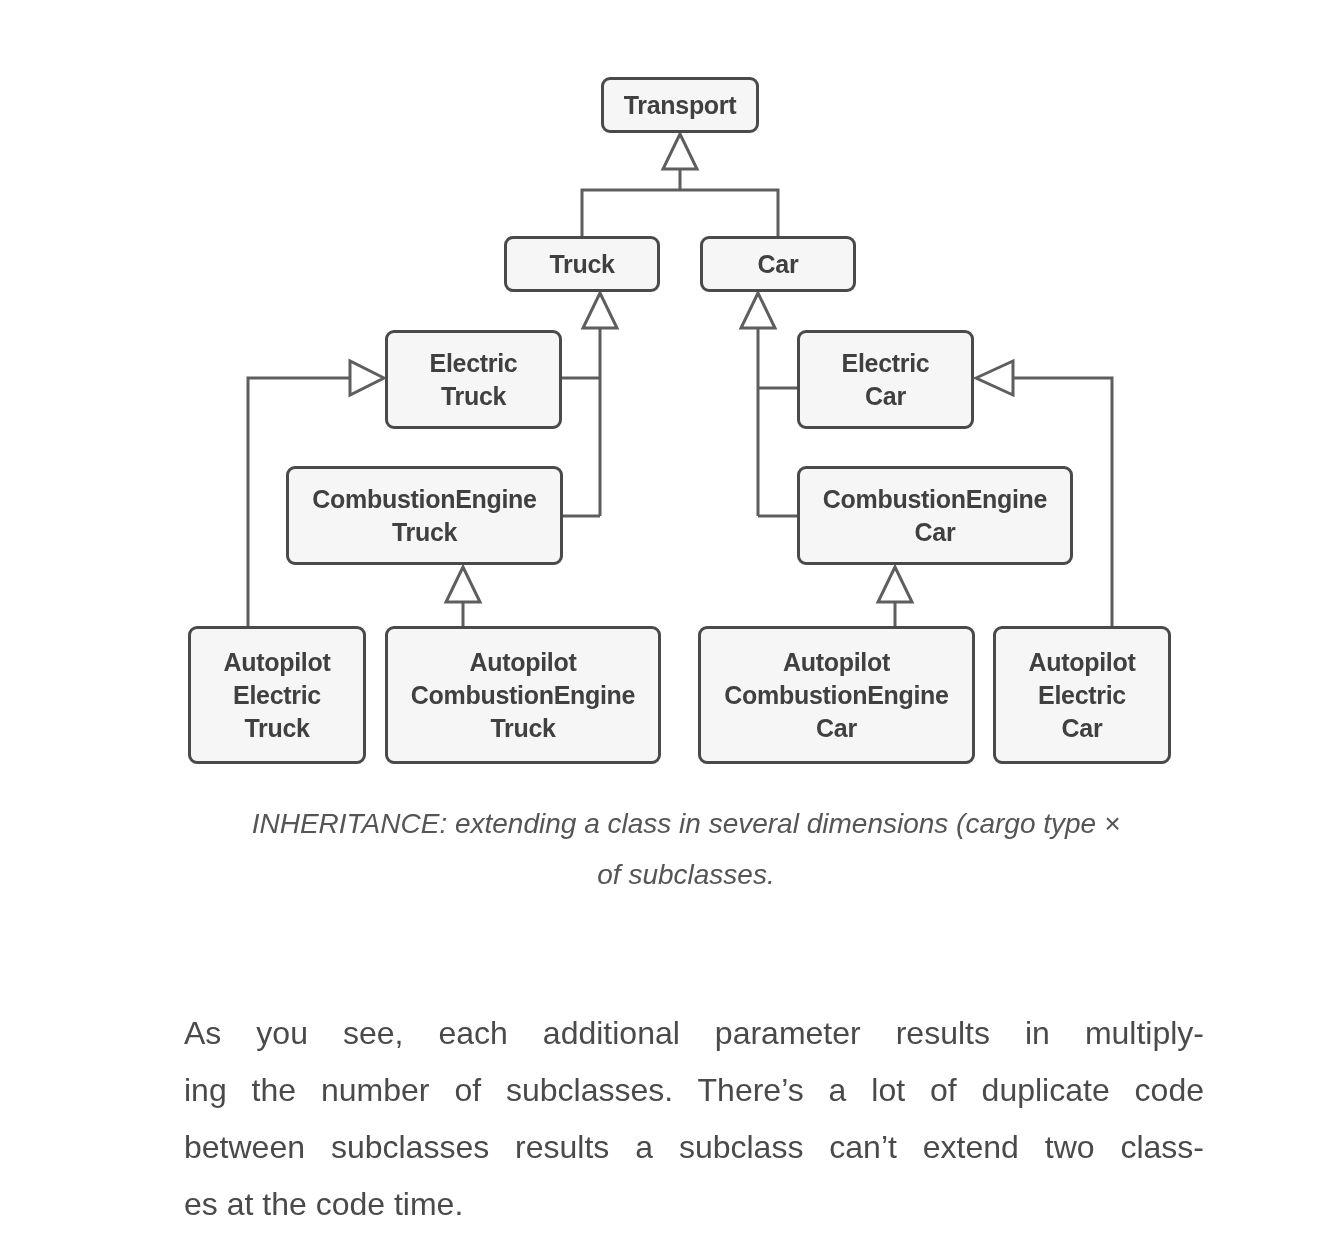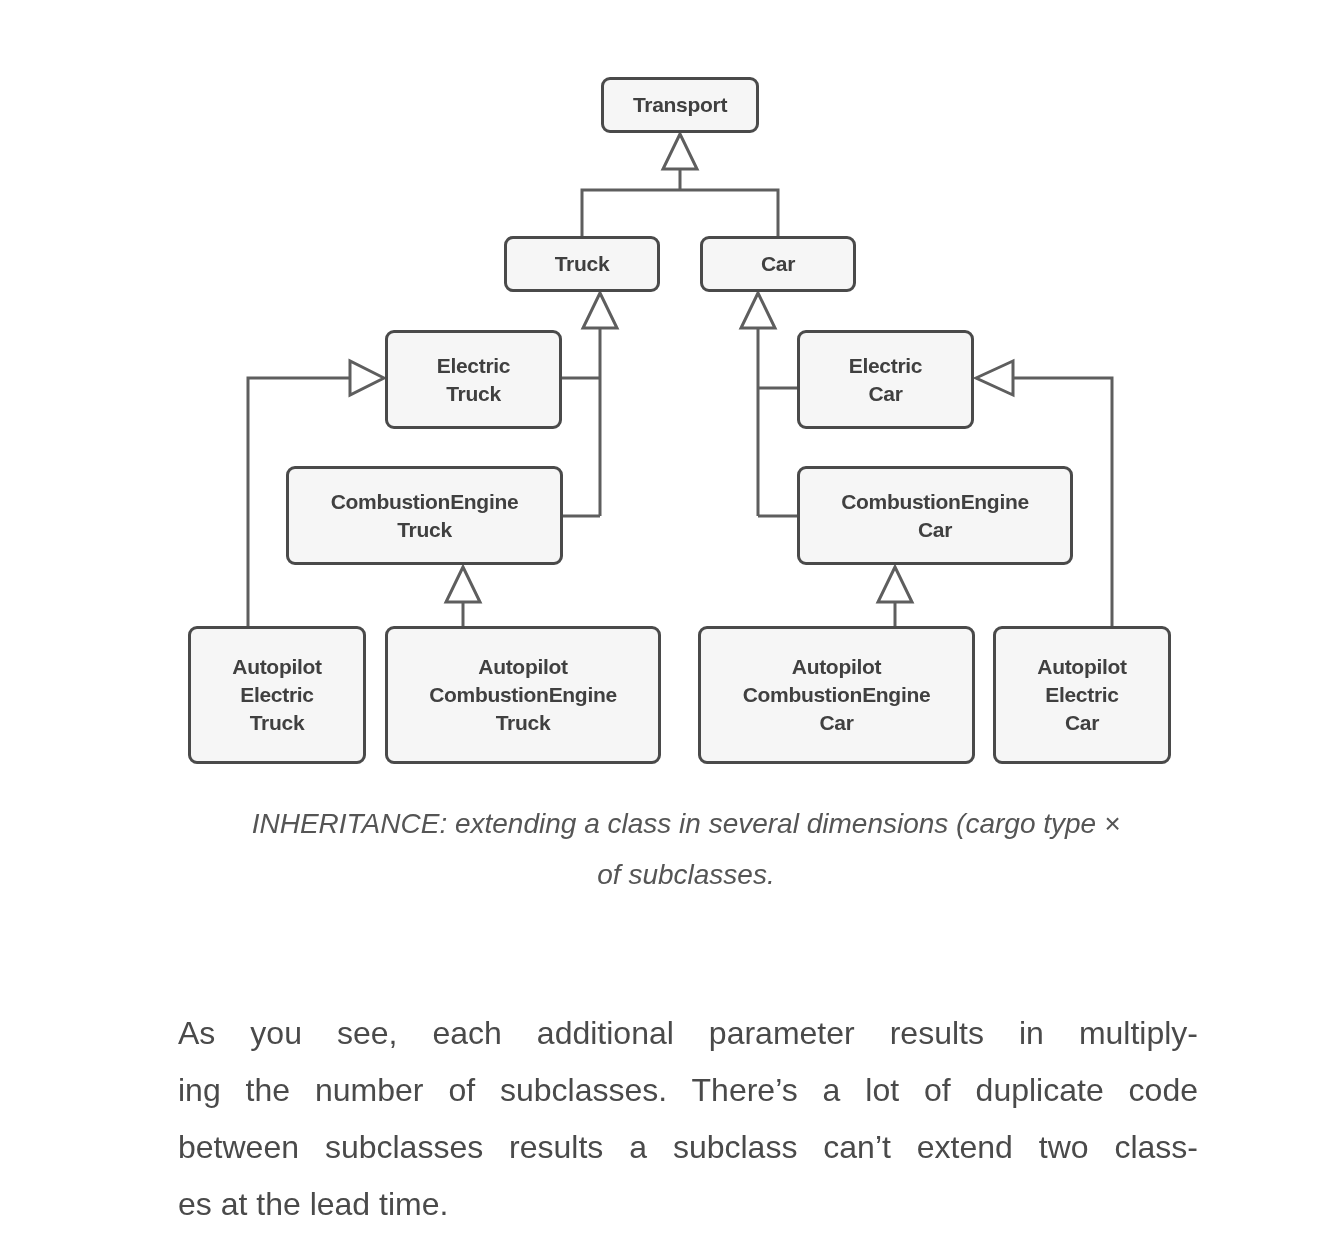--- a/index.html
+++ b/index.html
@@ -12,32 +12,32 @@
     background:var(--page-bg); font-family:"Liberation Sans", sans-serif;
   }
   .diagram{position:absolute; left:0; top:0; width:1332px; height:800px;}
   .connector-layer{position:absolute; left:0; top:0;}
   .connector{stroke:var(--line); stroke-width:3; fill:none;}
   .arrowhead{fill:#ffffff; stroke:var(--line); stroke-width:3; stroke-linejoin:miter;}
   .cbox{
     position:absolute; box-sizing:border-box;
     background:var(--box-fill); border:3px solid var(--box-border); border-radius:9px;
     display:flex; flex-direction:column; align-items:center; justify-content:center;
-    font-weight:bold; font-size:21px; line-height:1.32; letter-spacing:-0.3px;
+    font-weight:bold; font-size:25px; line-height:1.32; letter-spacing:-0.3px;
     color:var(--box-text); text-align:center;
   }
   .cbox span{display:block;}
   .caption{
     position:absolute; left:176px; top:798px; width:1020px;
     font-style:italic; font-size:28px; line-height:51px; text-align:center;
     color:var(--caption-text);
   }
   .caption span{display:block;}
   .paragraph{
-    position:absolute; left:178px; top:1005px; width:1020px;
+    position:absolute; left:184px; top:1005px; width:1020px;
     font-size:32px; line-height:57px; color:var(--body-text);
   }
   .paragraph .line{display:block;}
   .paragraph .line.just{text-align:justify; text-align-last:justify;}
 </style>
 </head>
 <body>
 
 <div class="page">
 
@@ -141,16 +141,16 @@
 
   <div class="caption">
     <span>INHERITANCE: extending a class in several dimensions (cargo type ×</span>
     <span>of subclasses.</span>
   </div>
 
   <div class="paragraph">
     <span class="line just">As you see, each additional parameter results in multiply-</span>
     <span class="line just">ing the number of subclasses. There’s a lot of duplicate code</span>
     <span class="line just">between subclasses results a subclass can’t extend two class-</span>
-    <span class="line">es at the lead time.</span>
+    <span class="line">es at the code time.</span>
   </div>
 
 </div>
 
 </body></html>

